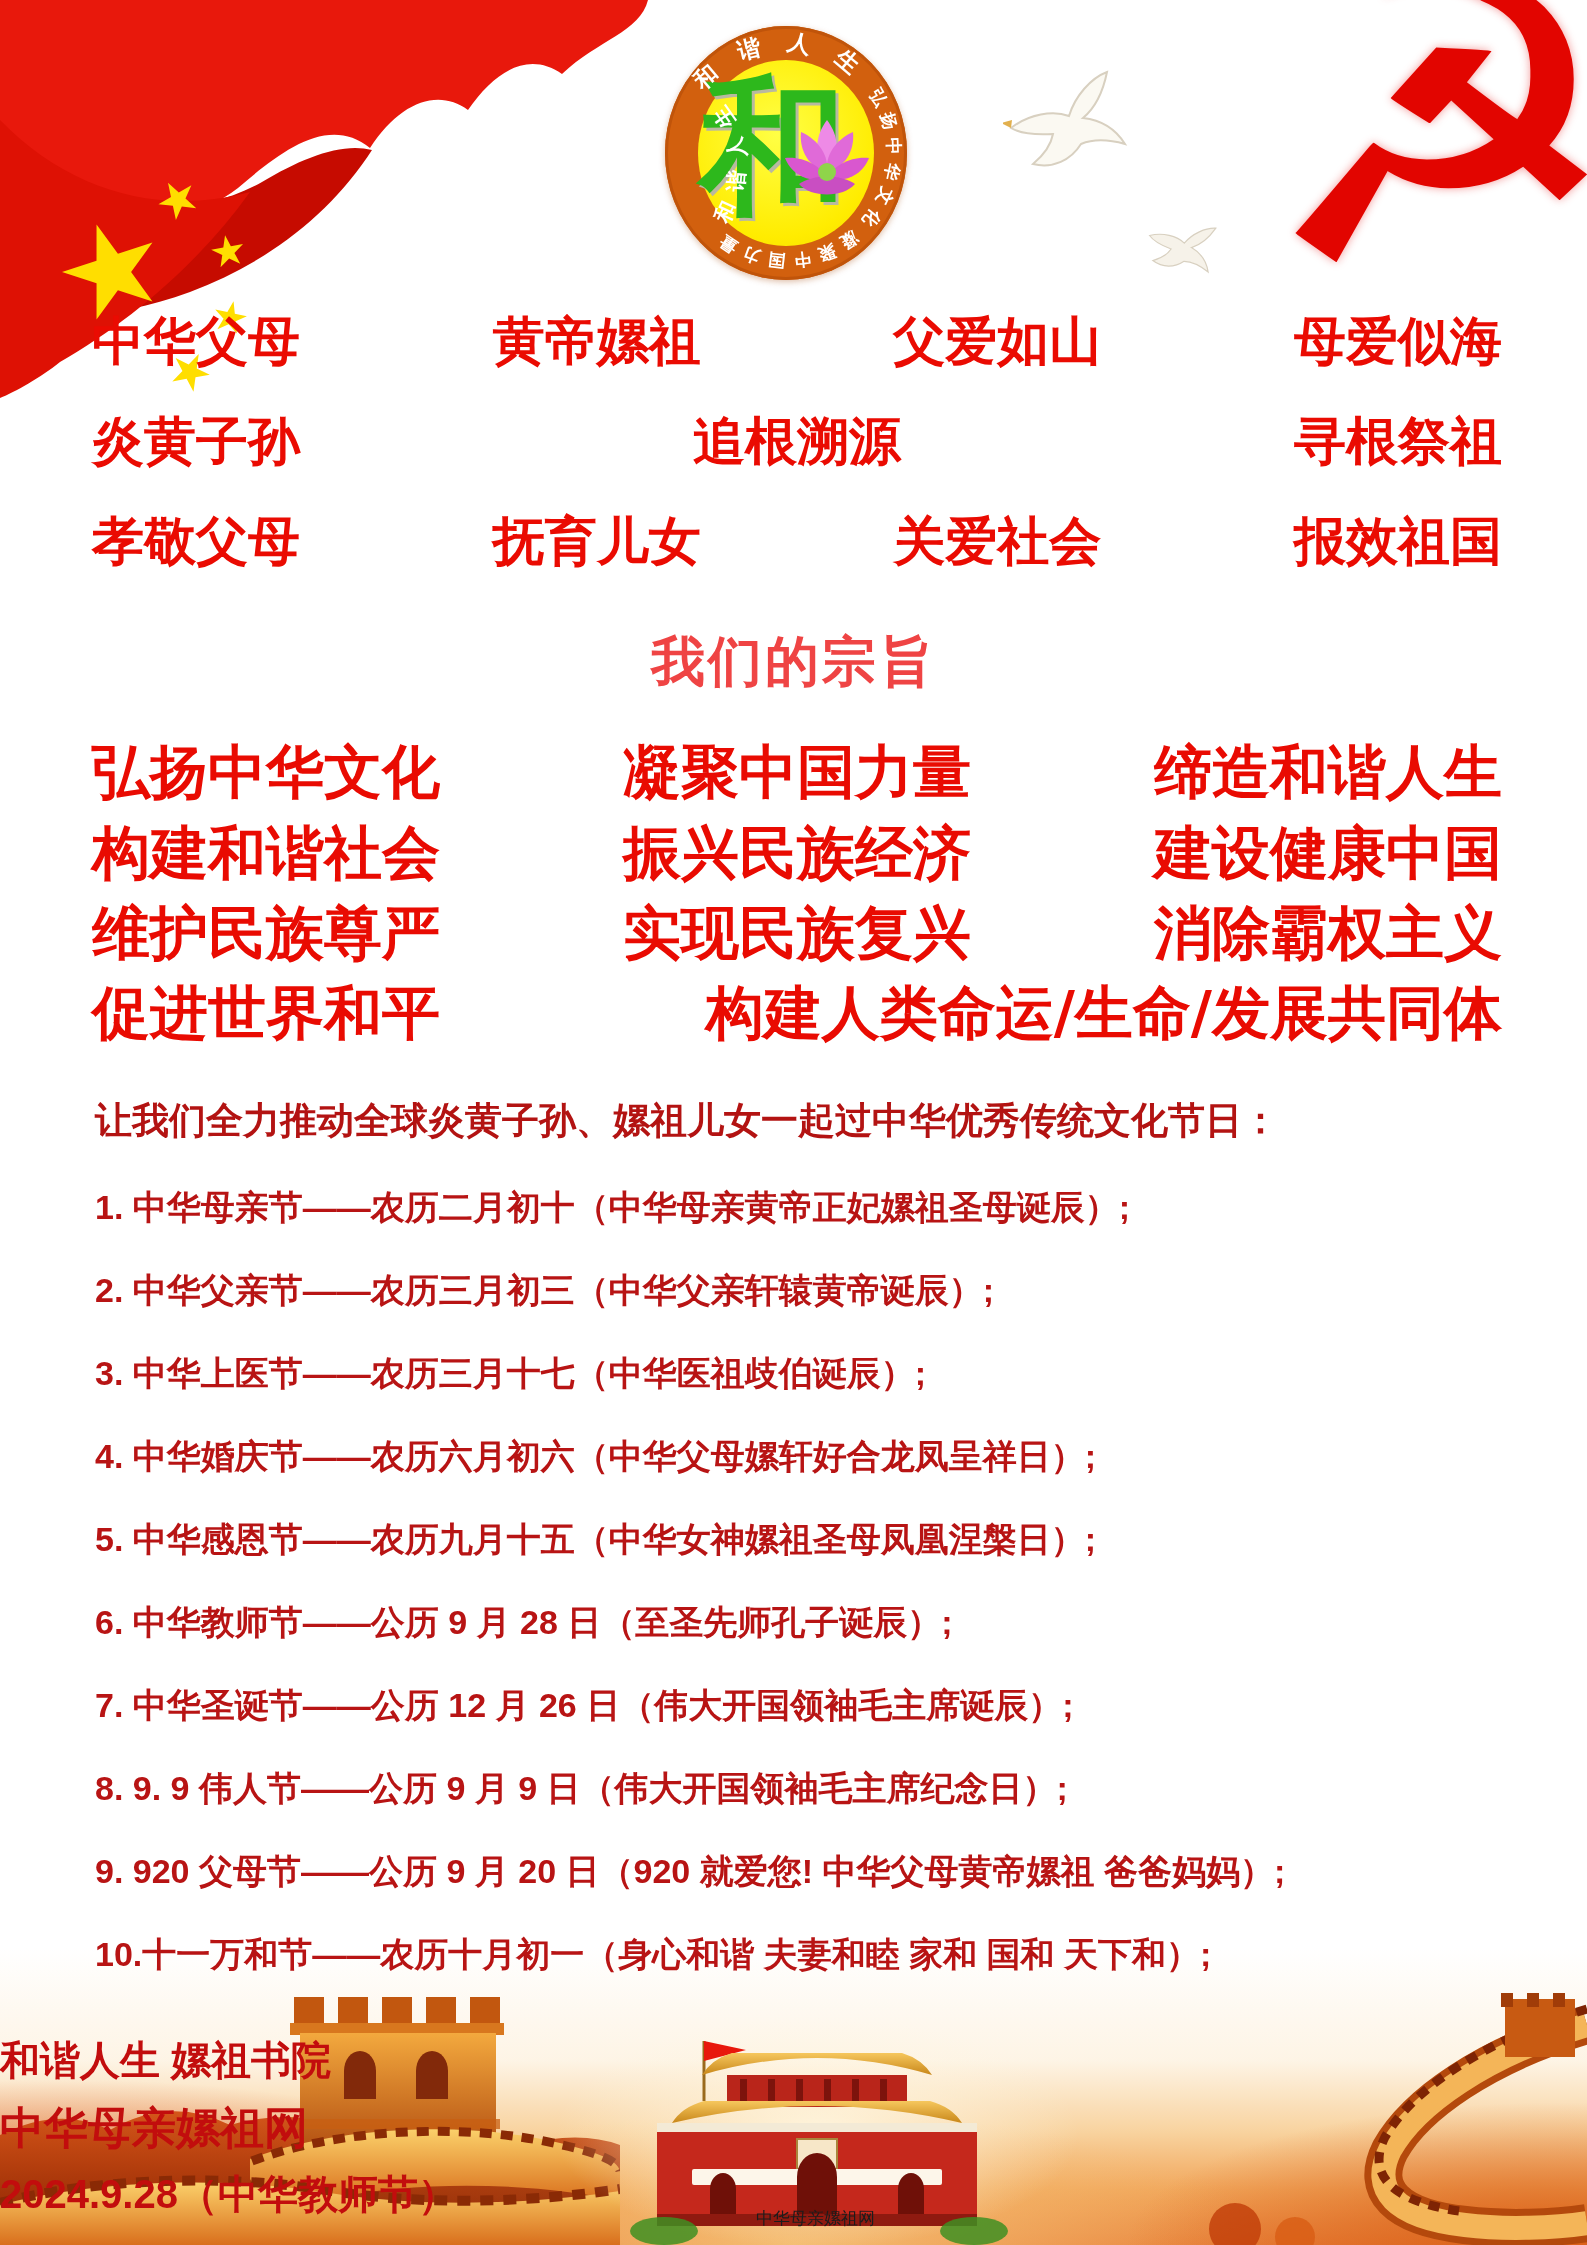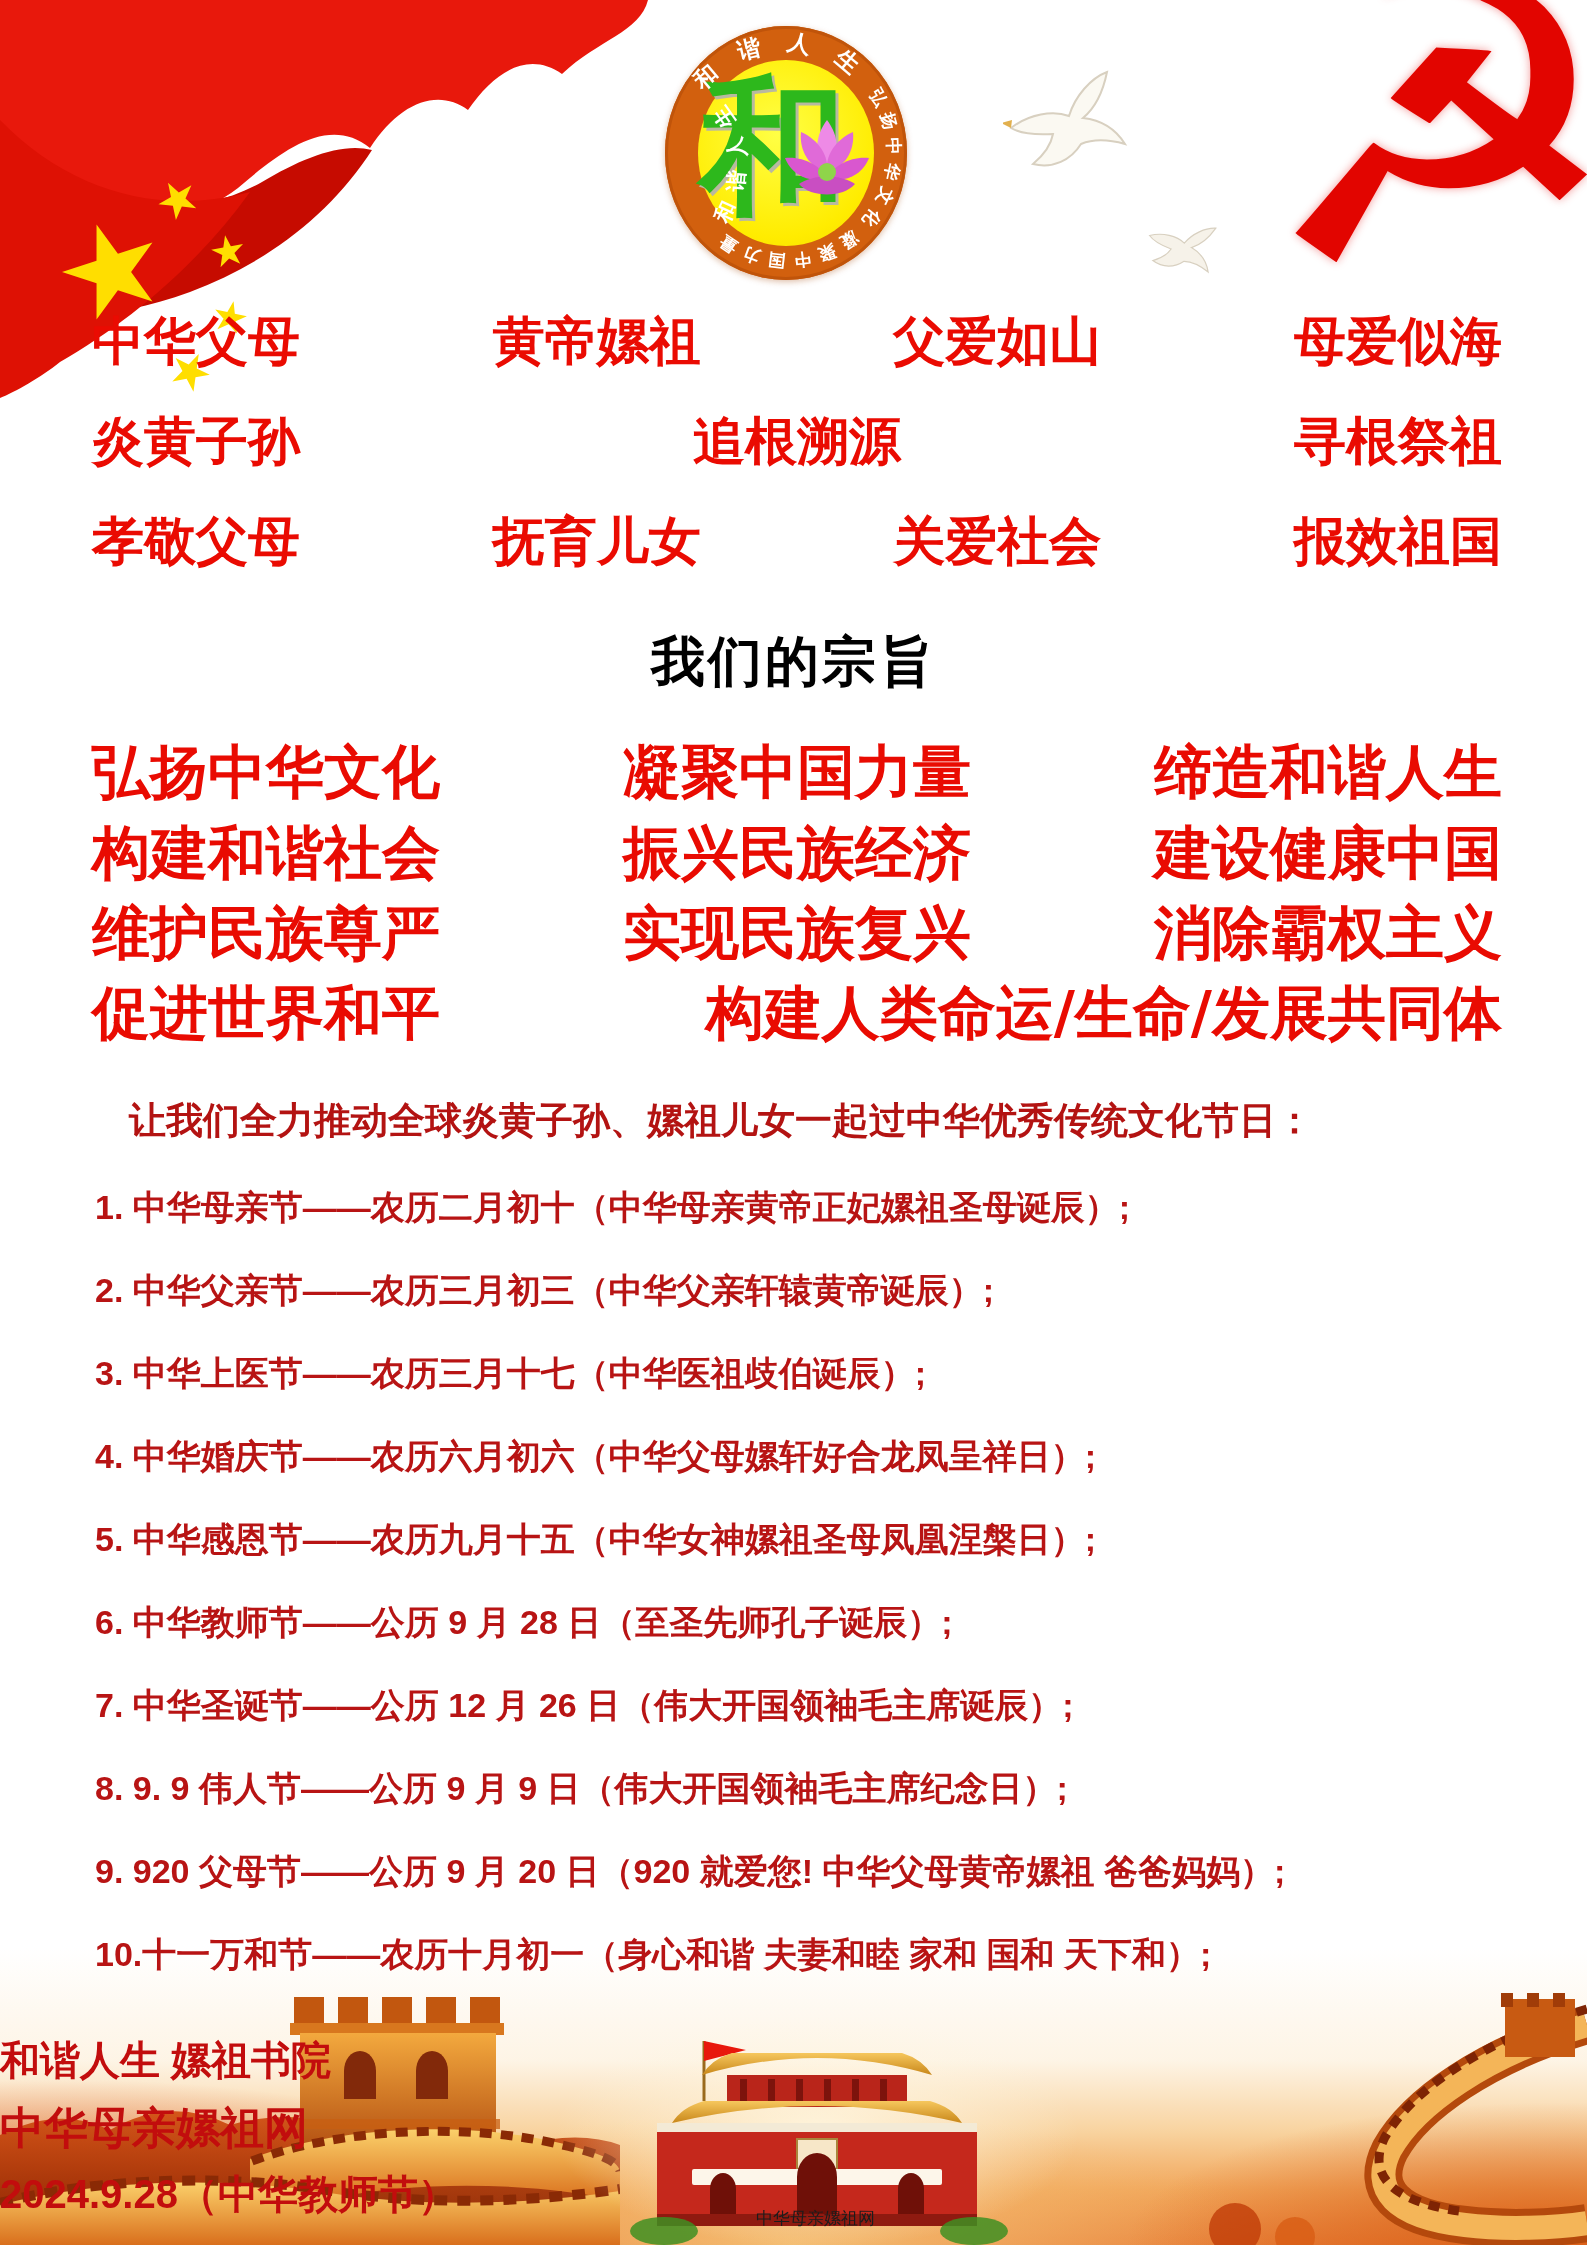--- a/index.html
+++ b/index.html
@@ -29,24 +29,24 @@
           font-family:"DejaVu Sans",sans-serif;}
   
   .cal-row{position:absolute;left:92px;width:1410px;display:flex;justify-content:space-between;
            color:#ea0b02;font-weight:bold;white-space:nowrap;
            font-family:"DejaVu Serif","Liberation Serif",serif;}
   .headline{font-size:52px;line-height:82px;}
   .h1{top:300px;} .h2{top:400px;} .h3{top:500px;}
   .purpose-line{font-size:58px;line-height:72px;color:#e90b02;}
   .p1{top:736px;} .p2{top:817px;} .p3{top:897px;gap:12px;} .p4{top:977px;}
   .purpose-title{position:absolute;left:0;top:626px;width:100%;text-align:center;
-                 font-size:54px;font-weight:bold;color:#000000;letter-spacing:3px;}
+                 font-size:54px;font-weight:bold;color:#ef4444;letter-spacing:3px;}
   
   .intro{position:absolute;left:95px;top:1096px;font-size:37px;font-weight:bold;color:#b31312;
-         white-space:nowrap;margin-left:34px;}
+         white-space:nowrap;}
   .fest-list{position:absolute;left:95px;top:1188px;z-index:6;}
   .fest-item{font-size:34px;line-height:38px;font-weight:bold;color:#b81414;
              margin-bottom:45px;white-space:nowrap;}
   
   .footer-line{position:absolute;left:0;width:100%;font-weight:bold;
                color:#c20d0d;z-index:7;white-space:nowrap;}
   .f1{top:2033px;font-size:40px;}
   .f2{top:2099px;font-size:44px;}
   .f3{top:2167px;font-size:40px;}
   .watermark{position:absolute;left:756px;top:2207px;font-size:17px;color:#1c1c1c;z-index:8;}

